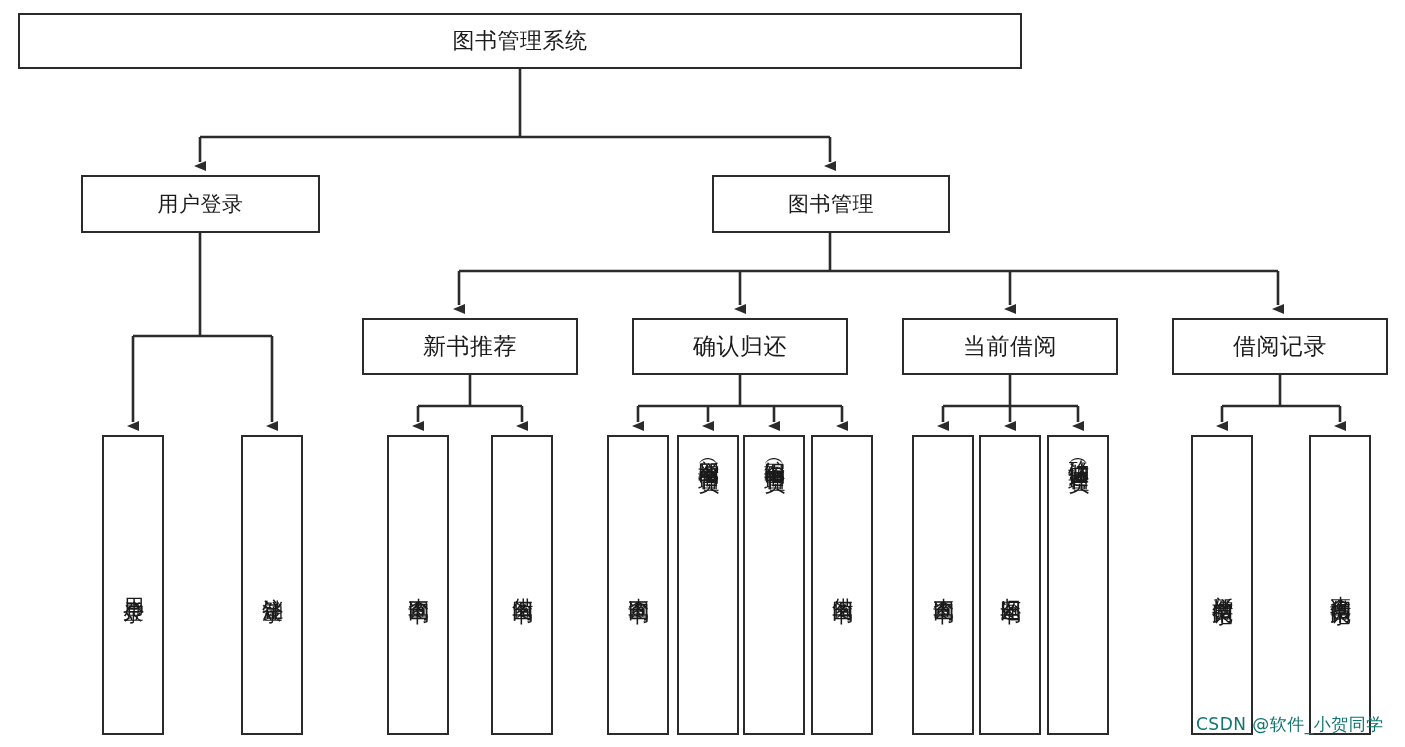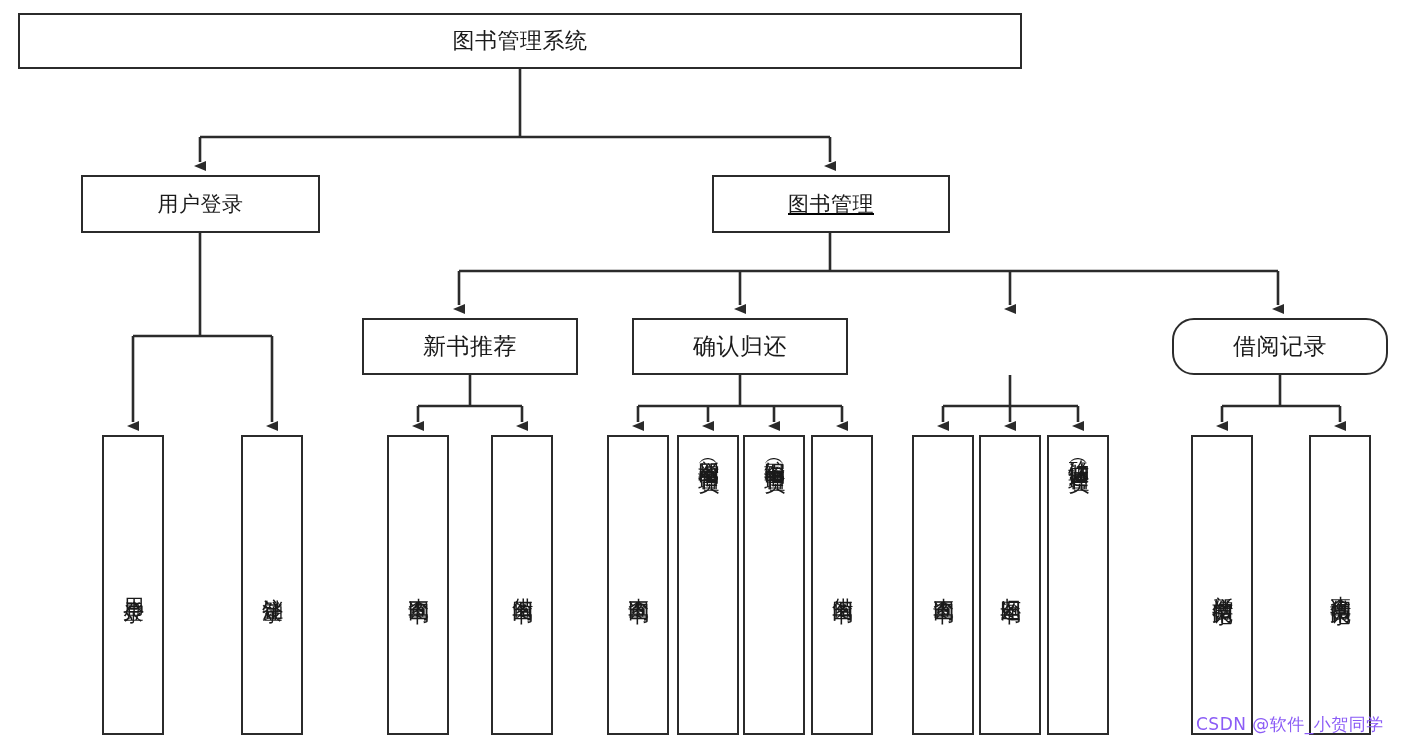--- a/index.html
+++ b/index.html
@@ -58,21 +58,21 @@
     white-space: nowrap;
   }
   .node.leaf.toplong {
     align-items: flex-start;
   }
   .watermark {
     position: absolute;
     left: 1196px;
     top: 713px;
     font-size: 17px;
-    color: #8b5cf6;
+    color: #0f766e;
     white-space: nowrap;
     letter-spacing: 0.5px;
   }
 </style>
 </head>
 <body>
 
 <div id="canvas">
 
   <svg class="connectors" viewBox="0 0 1405 747">
@@ -125,31 +125,34 @@
     </g>
   </svg>
 
   <div class="node root" style="left:18px; top:13px; width:1004px; height:56px;">
     <span class="label">图书管理系统</span>
   </div>
 
   <div class="node l2" style="left:81px; top:175px; width:239px; height:58px;">
     <span class="label">用户登录</span>
   </div>
-  <div class="node l2" style="left:712px; top:175px; width:238px; height:58px;text-decoration:underline;">
+  <div class="node l2" style="left:712px; top:175px; width:238px; height:58px;">
     <span class="label">图书管理</span>
   </div>
 
   <div class="node l3" style="left:362px; top:318px; width:216px; height:57px;">
     <span class="label">新书推荐</span>
   </div>
   <div class="node l3" style="left:632px; top:318px; width:216px; height:57px;">
     <span class="label">确认归还</span>
   </div>
-  <div class="node l3" style="left:1172px; top:318px; width:216px; height:57px;border-radius:22px;">
+  <div class="node l3" style="left:902px; top:318px; width:216px; height:57px;">
+    <span class="label">当前借阅</span>
+  </div>
+  <div class="node l3" style="left:1172px; top:318px; width:216px; height:57px;">
     <span class="label">借阅记录</span>
   </div>
 
   <div class="node leaf" style="left:102px; top:435px; width:62px; height:300px;">
     <span class="label">用户登录</span>
   </div>
   <div class="node leaf" style="left:241px; top:435px; width:62px; height:300px;">
     <span class="label">注销登录</span>
   </div>
 

